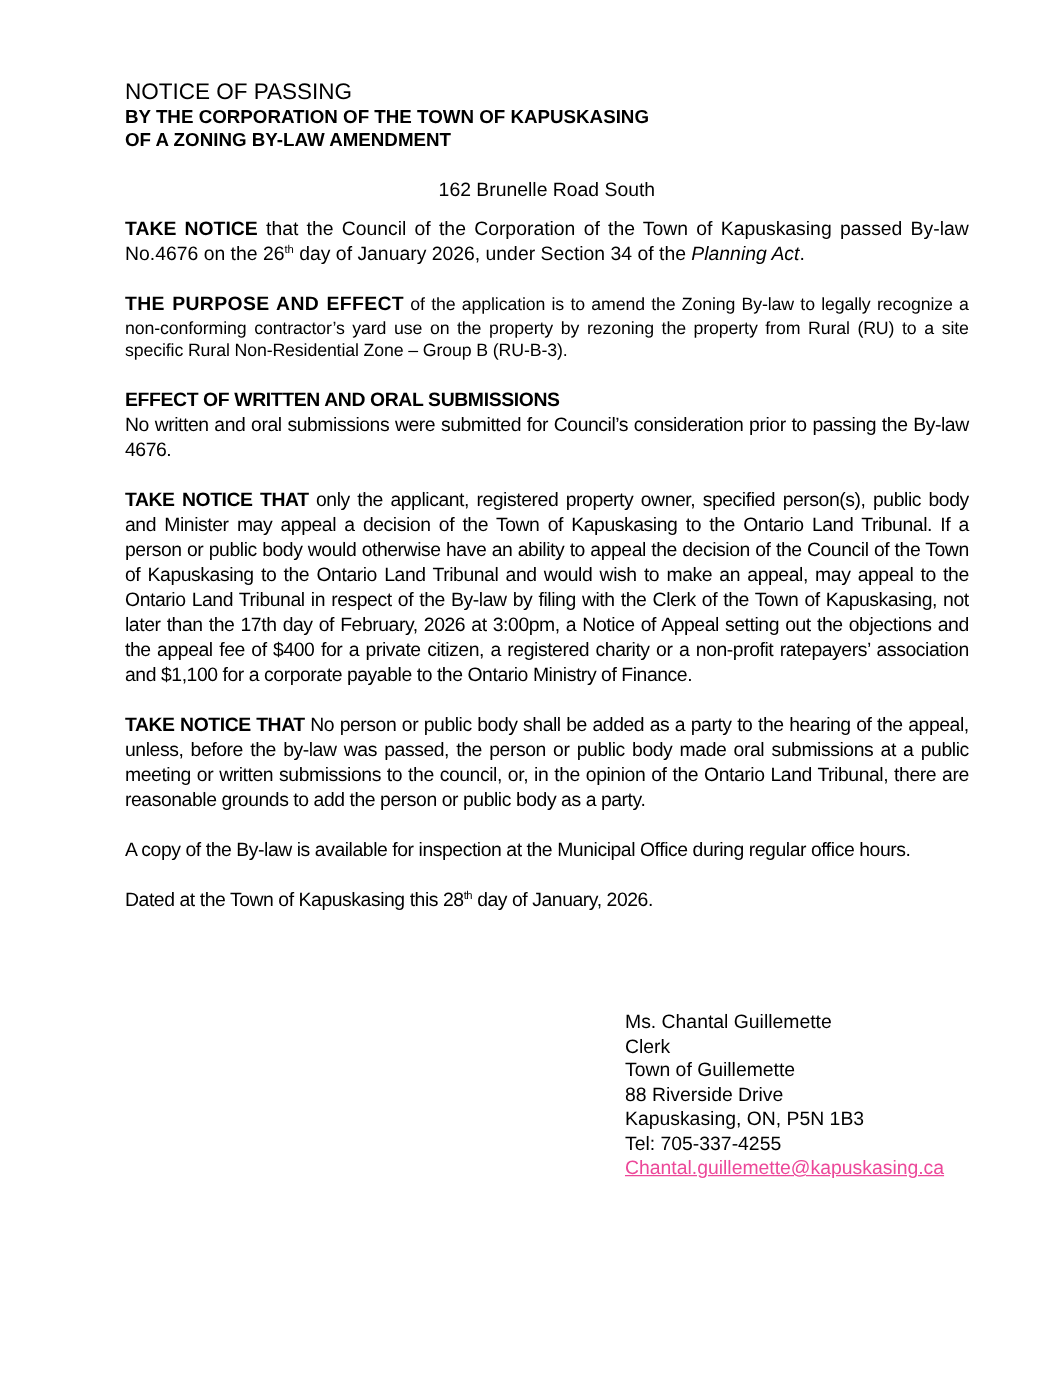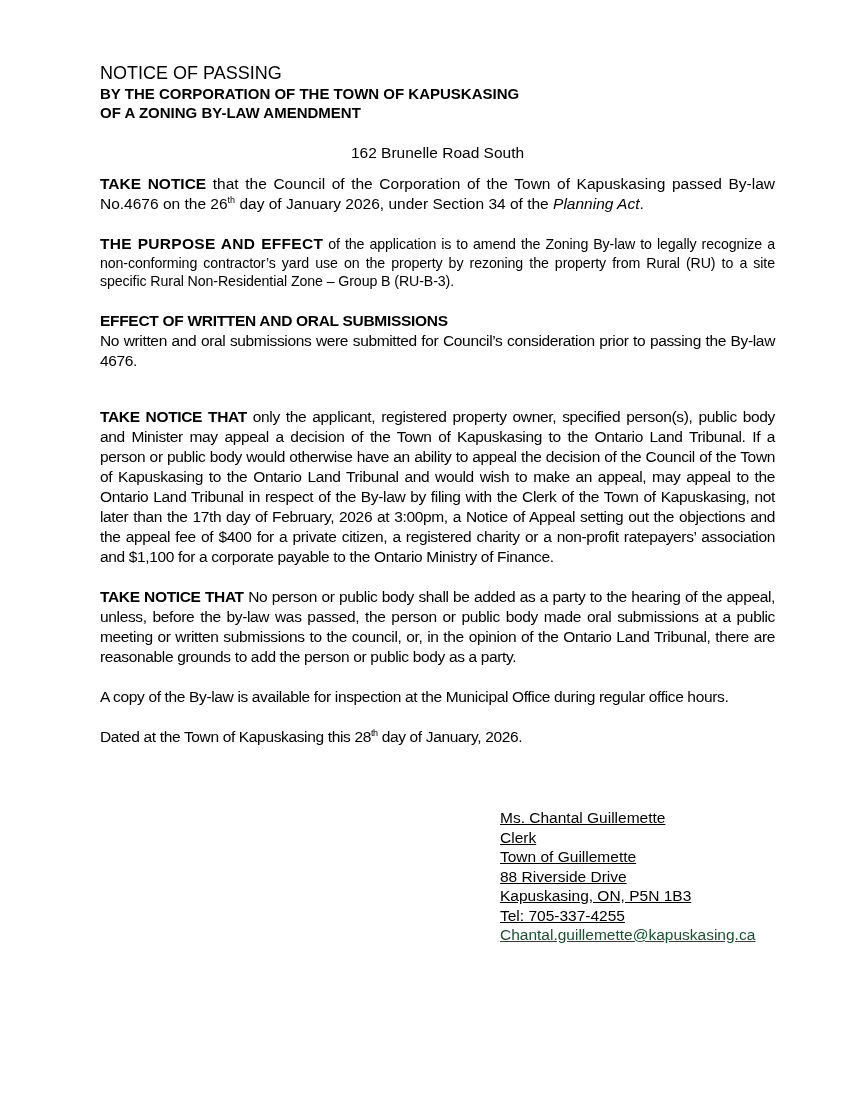--- a/index.html
+++ b/index.html
@@ -55,42 +55,42 @@
       letter-spacing: -0.1px;
     }
     .para.condensed {
       font-size: 15.5px;
       line-height: 20px;
       letter-spacing: -0.35px;
     }
     .p1 { margin-top: 11px; }
     .p2 { margin-top: 21px; }
     .p3 { margin-top: 20px; }
-    .p4 { margin-top: 36px; }
+    .p4 { margin-top: 20px; }
     .p5 { margin-top: 20px; }
     .p6 { margin-top: 20px; }
     .p7 { margin-top: 20px; }
     b { font-weight: bold; }
     i { font-style: italic; }
     sup { font-size: 9px; line-height: 0; vertical-align: 6px; }
     .heading {
       font-weight: bold;
       display: block;
       letter-spacing: -0.3px;
     }
     .signature {
       position: absolute;
       left: 500px;
       top: 808px;
       font-size: 15.5px;
       line-height: 19.5px;
     }
-    .signature div { white-space: nowrap; text-decoration: underline; }
+    .signature div { white-space: nowrap; }
     .email-link {
-      color: #14532d;
+      color: #ec4899;
       text-decoration: underline;
       cursor: pointer;
     }
   </style>
 </head>
 <body>
 
 <div class="page">
 
   <div class="title-block">

